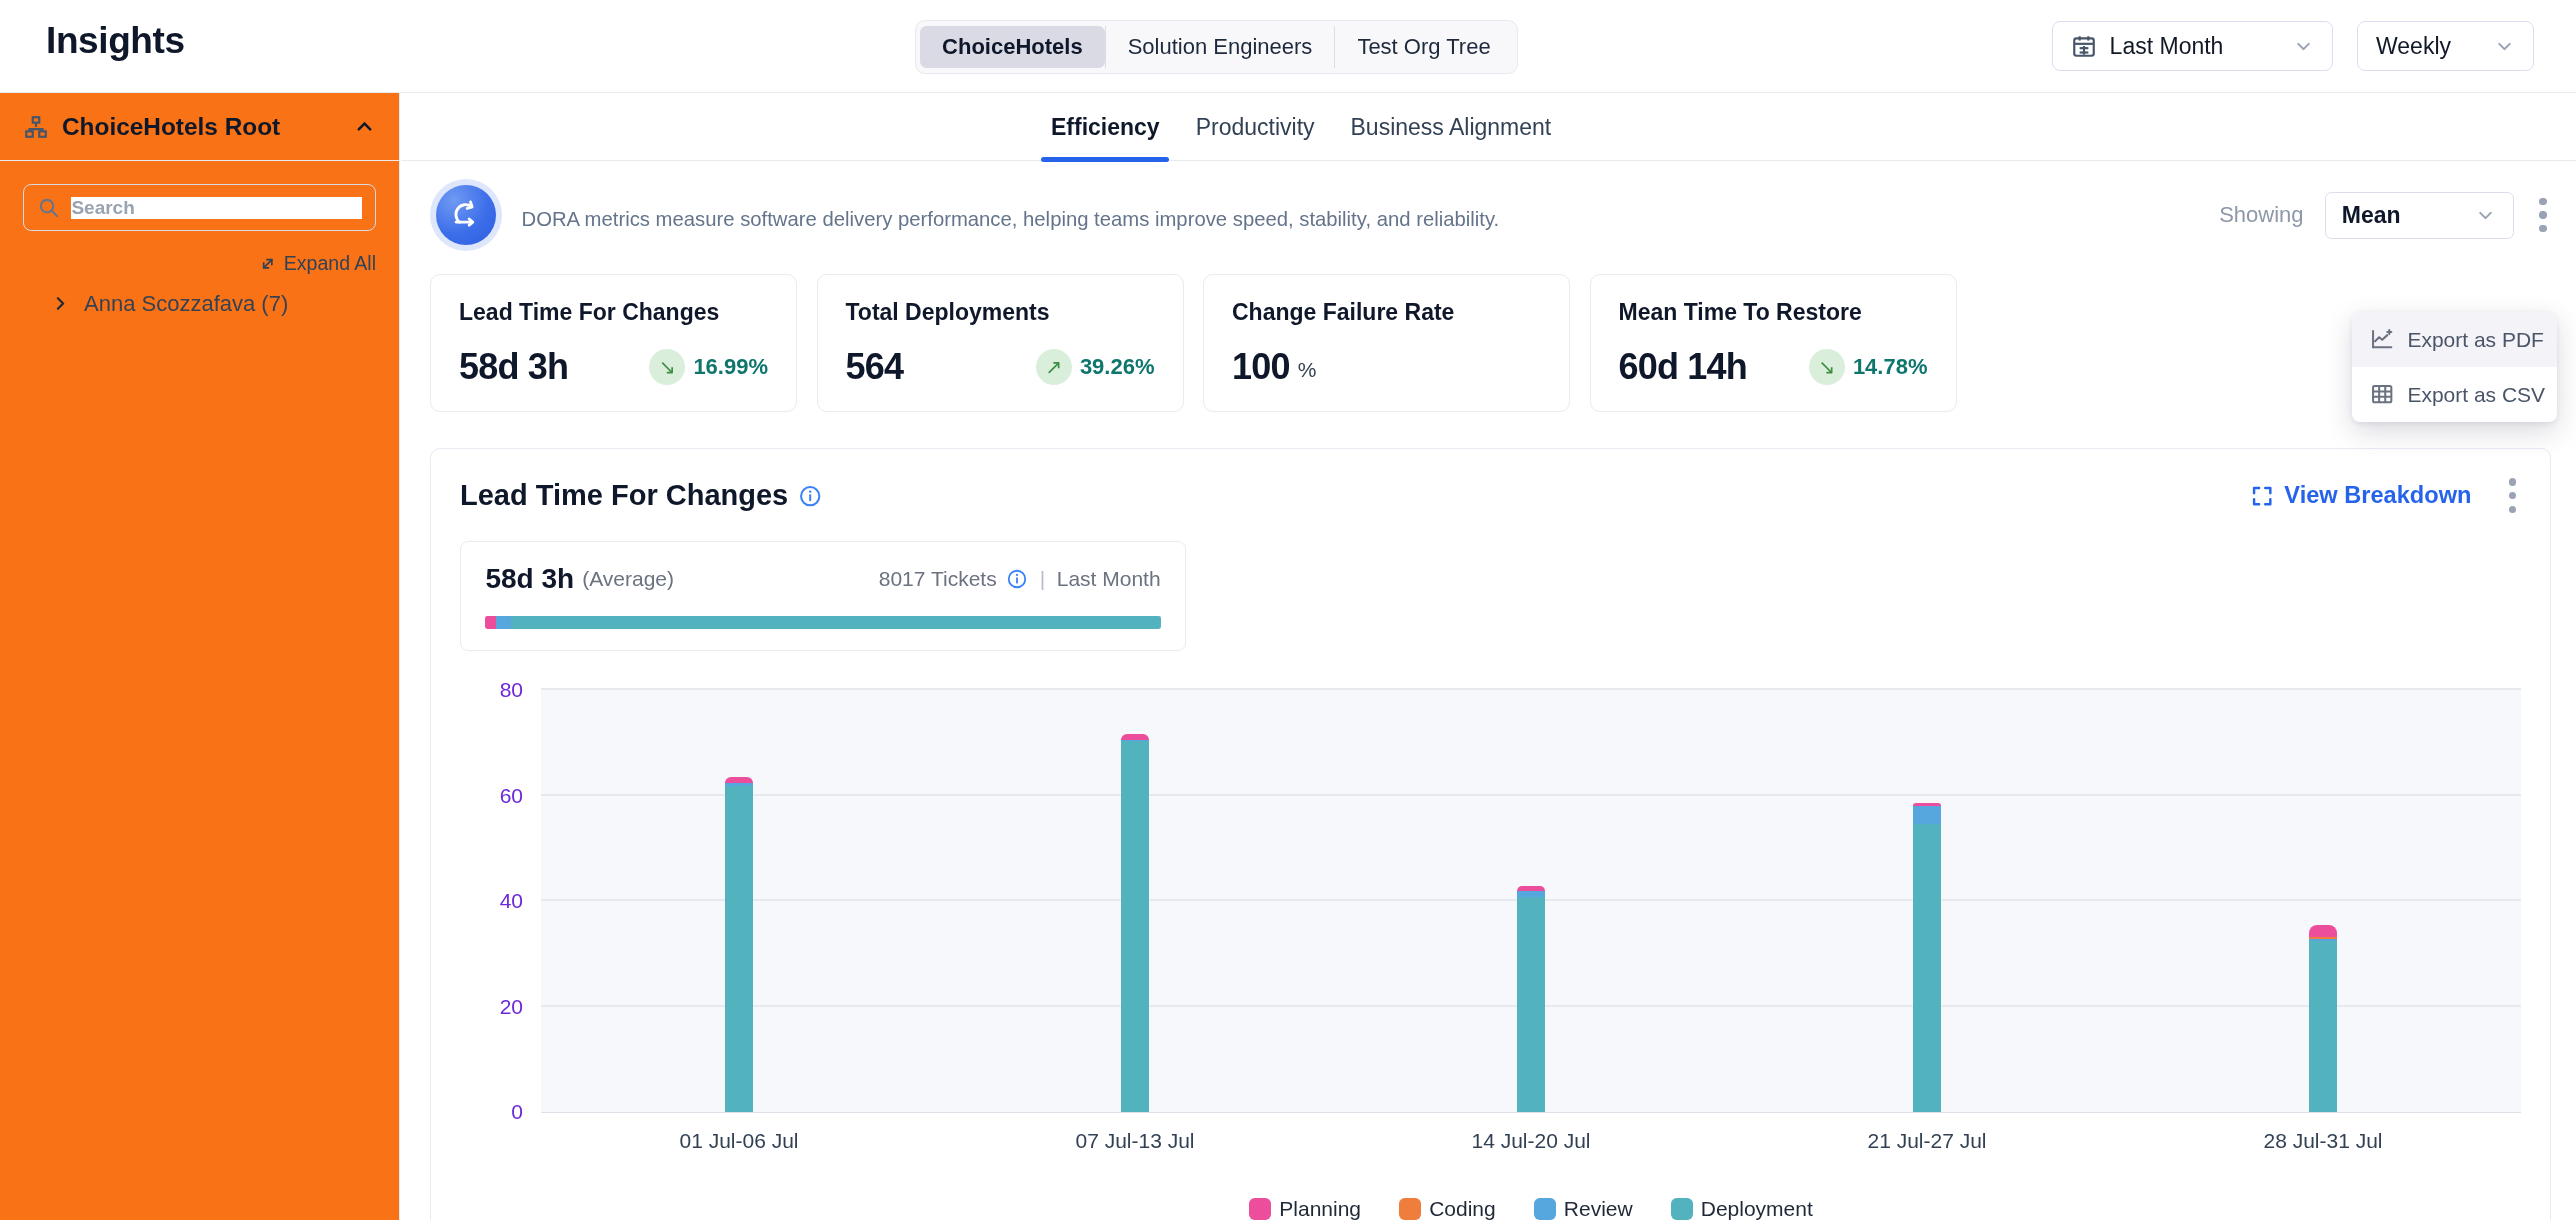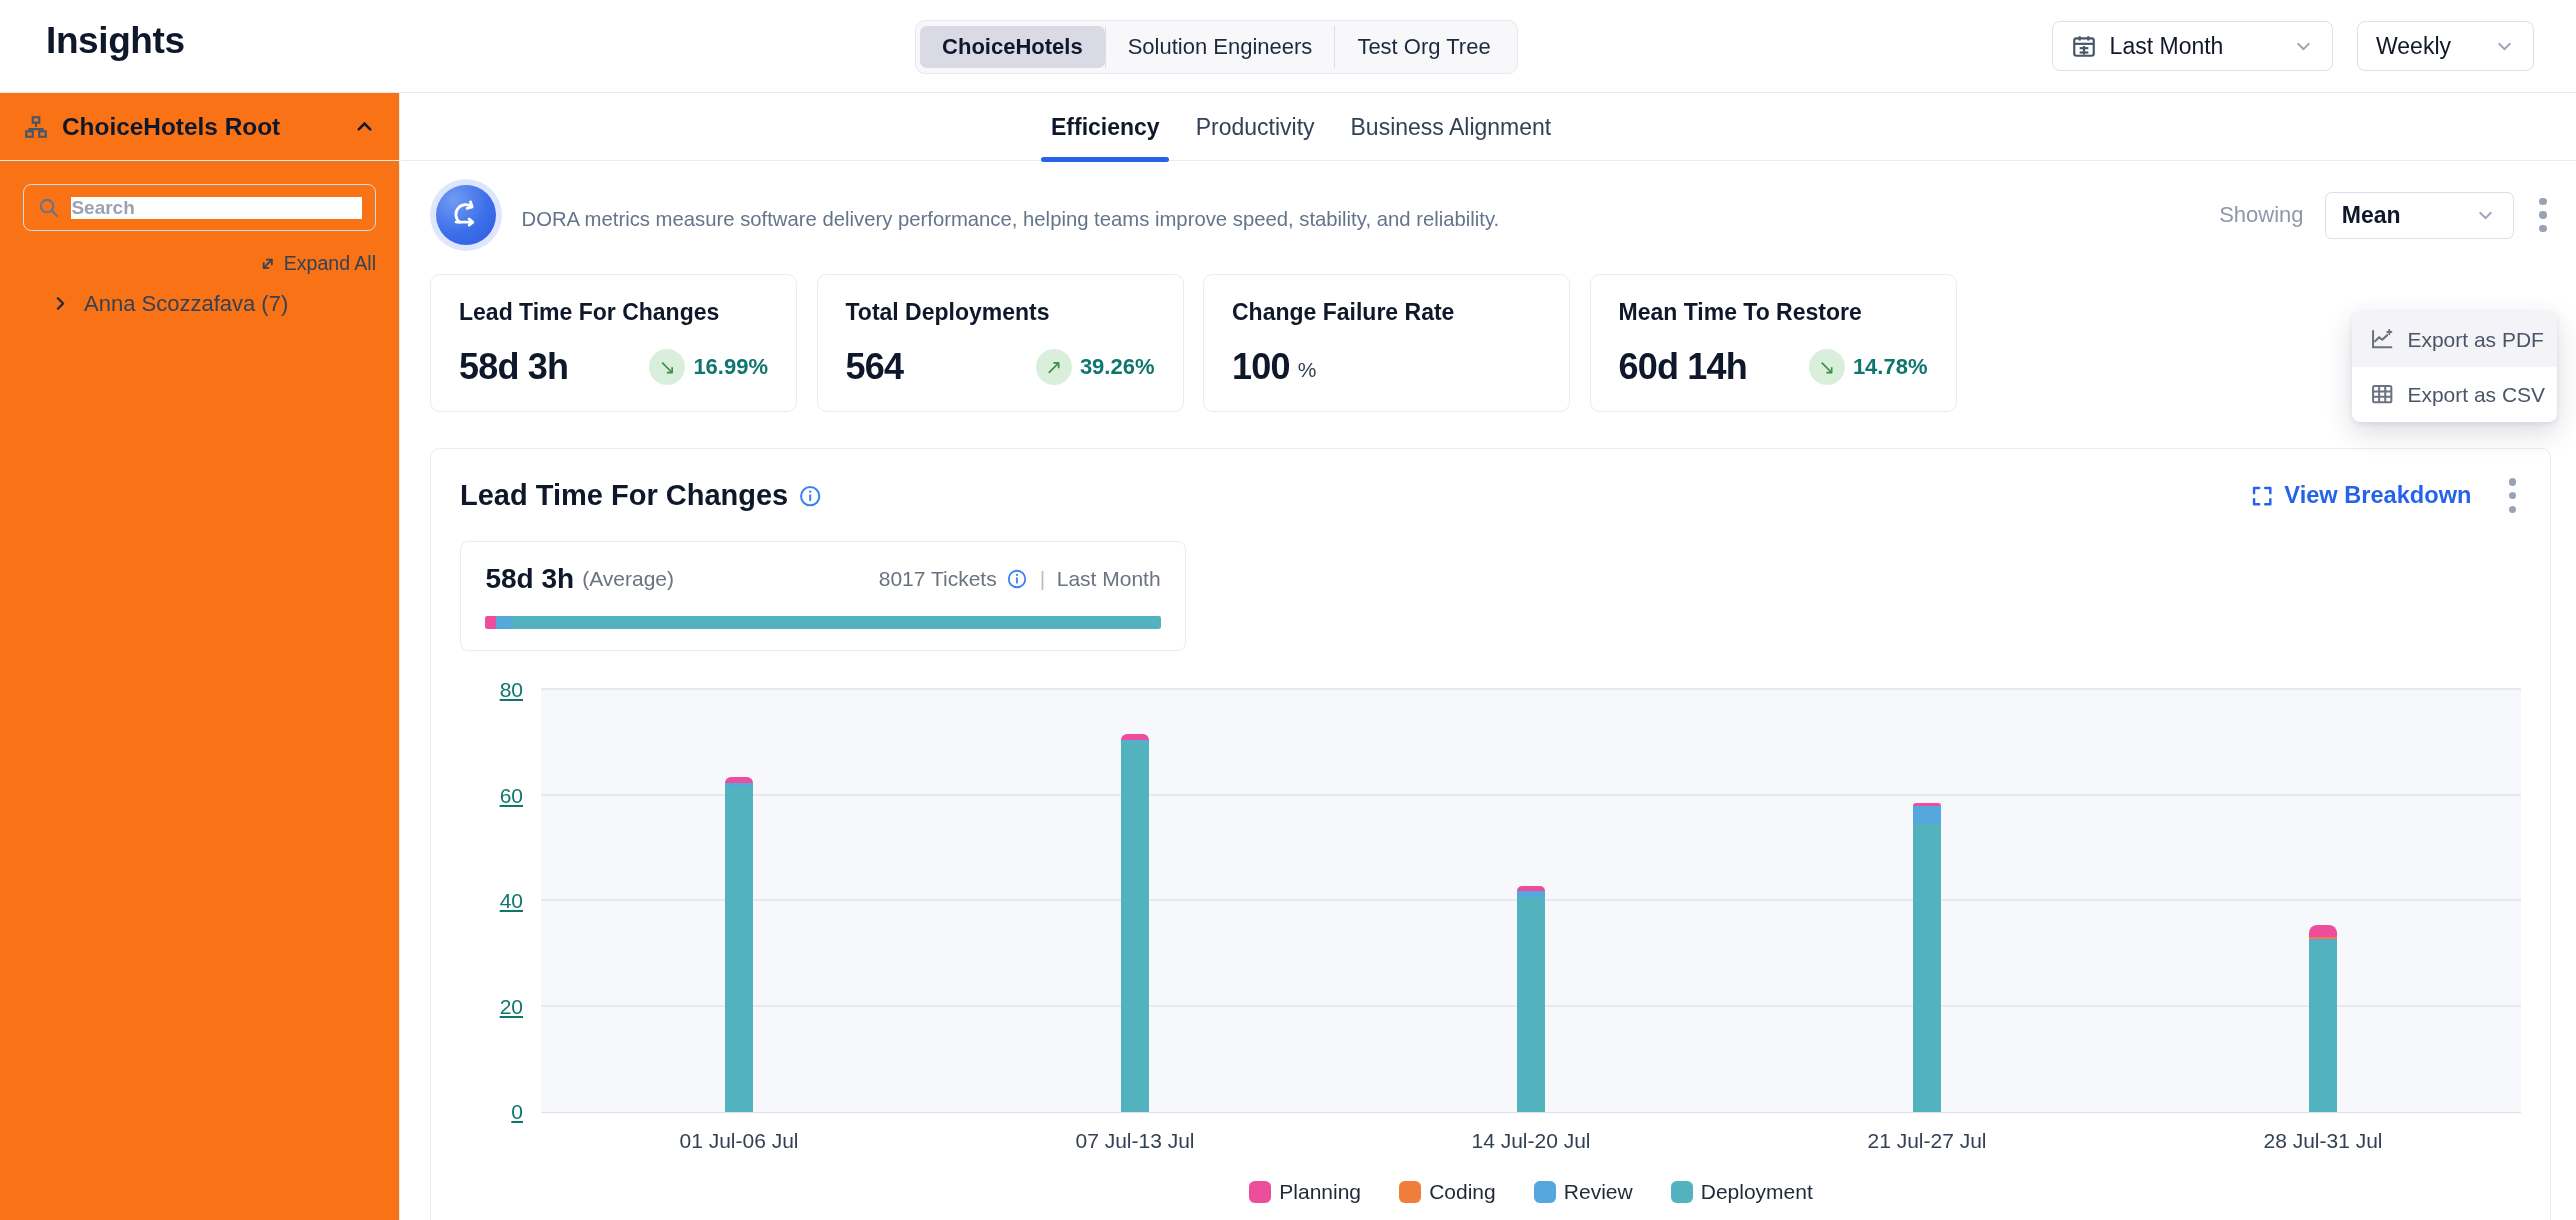--- a/index.html
+++ b/index.html
@@ -101,28 +101,28 @@
   .sum-qualifier { font-size:21px; color:#6b7280; margin-left:8.1px; }
   .sum-right { margin-left:auto; display:flex; align-items:center; gap:9.8px; font-size:21px; color:#6b7280; }
   .sum-divider { color:#b6bcc8; margin:0 1.6px; }
   .progress { margin-top:21px; height:13px; display:flex; border-radius:2.4px; overflow:hidden; }
   .progress .pseg { height:100%; }
 
   .chart-wrap { margin-top:39px; padding-left:81px; position:relative; }
   .plot { position:relative; height:423px; background:#f7f8fc; border-bottom:1.6px solid #dfe1e8; }
   .gridline { position:absolute; left:0; right:0; height:1.6px; background:#e8e9ee; }
   .ytick { position:absolute; right:calc(100% + 18px); transform:translateY(50%);
-           font-size:21px; color:#0f766e; white-space:nowrap;text-decoration:underline; }
+           font-size:21px; color:#6d28d9; white-space:nowrap; }
   .bar { position:absolute; bottom:0; height:100%; width:28px; transform:translateX(-50%);
          display:flex; flex-direction:column-reverse; }
   .seg { width:100%; }
   .top-seg { border-radius:8.1px 8.1px 0 0; }
   .xlabels { position:relative; height:29px; margin-top:16.3px; }
   .xlabel { position:absolute; transform:translateX(-50%); font-size:21px; color:#334155; white-space:nowrap; }
-  .legend { margin-top:22px; display:flex; justify-content:center; align-items:center; gap:38px; }
+  .legend { margin-top:39px; display:flex; justify-content:center; align-items:center; gap:38px; }
   .legend-item { display:flex; align-items:center; gap:8.1px; }
   .swatch { width:22px; height:22px; border-radius:5.7px; display:inline-block; }
   .legend-label { font-size:21px; color:#1f2937; }
 
   svg { display:block; }
 </style>
 </head>
 <body>
 
 <div class="topbar">

